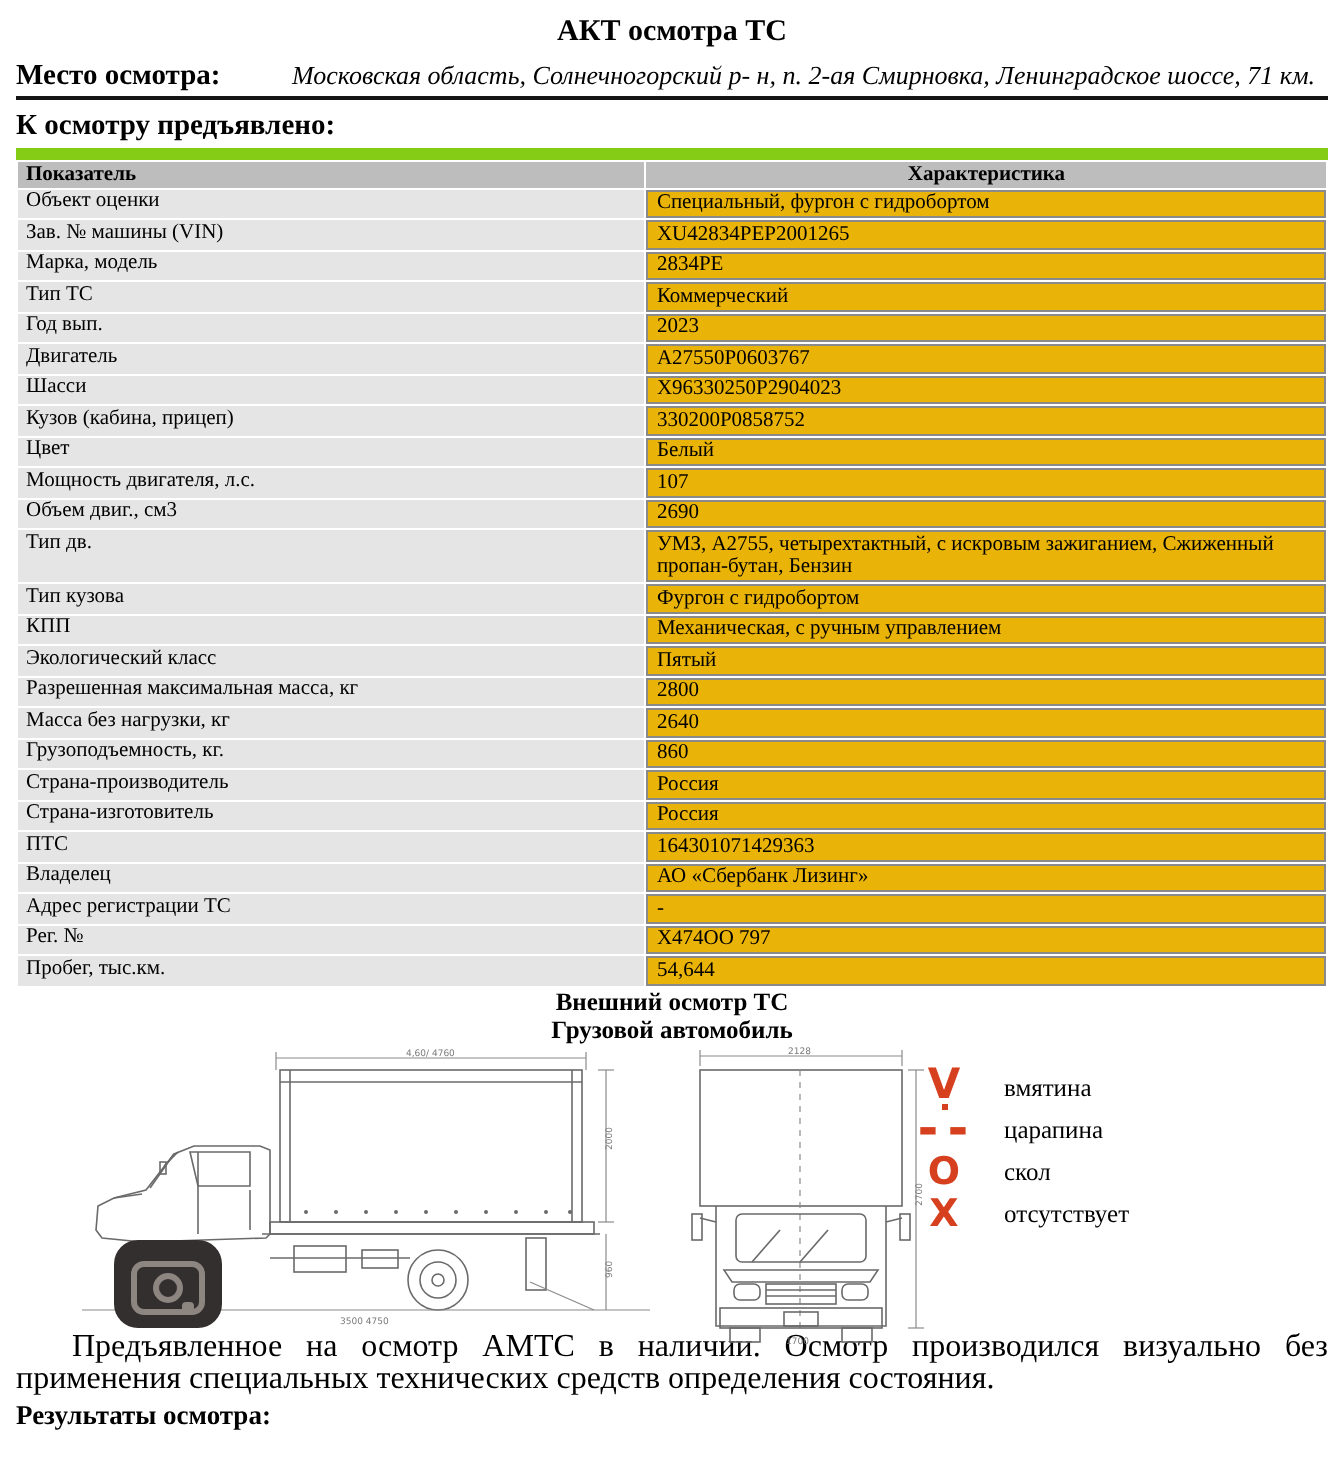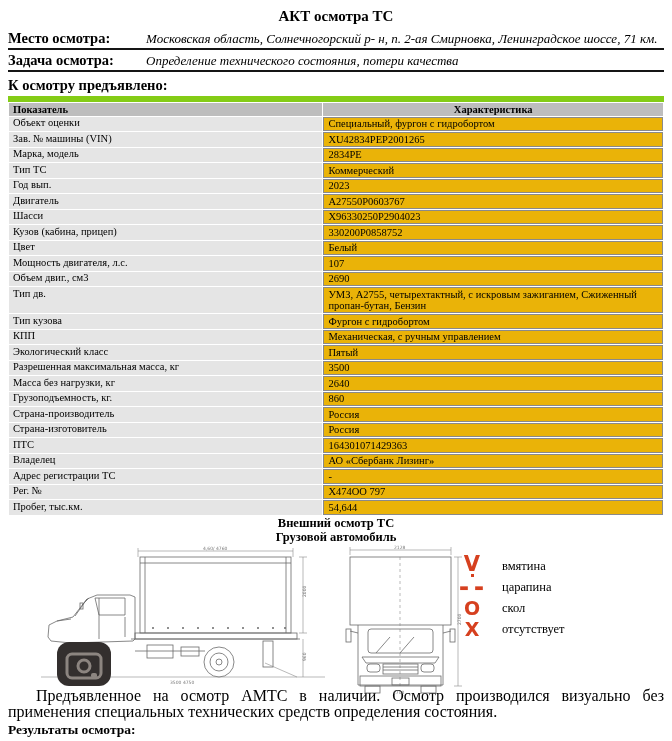--- a/index.html
+++ b/index.html
@@ -39,24 +39,20 @@
 <body>
 
 <div class="page">
 
   <div class="doc-title">АКТ осмотра ТС</div>
 
   <div class="hrow">
     <span class="hlabel">Место осмотра:</span>
     <span class="hvalue">Московская область, Солнечногорский р- н, п. 2-ая Смирновка, Ленинградское шоссе, 71 км.</span>
   </div>
-  <div class="hrow">
-    <span class="hlabel">Задача осмотра:</span>
-    <span class="hvalue">Определение технического состояния, потери качества</span>
-  </div>
 
   <div class="section-heading">К осмотру предъявлено:</div>
 
   <table class="veh">
     <tbody>
         <tr>
       <th class="lab">Показатель</th>
       <th class="val">Характеристика</th>
     </tr>
     <tr>
@@ -114,21 +110,21 @@
     <tr>
           <td class="lab">КПП</td>
           <td class="val">Механическая, с ручным управлением</td>
         </tr>
     <tr>
           <td class="lab">Экологический класс</td>
           <td class="val">Пятый</td>
         </tr>
     <tr>
           <td class="lab">Разрешенная максимальная масса, кг</td>
-          <td class="val">3500</td>
+          <td class="val">2800</td>
         </tr>
     <tr>
           <td class="lab">Масса без нагрузки, кг</td>
           <td class="val">2640</td>
         </tr>
     <tr>
           <td class="lab">Грузоподъемность, кг.</td>
           <td class="val">860</td>
         </tr>
     <tr>

